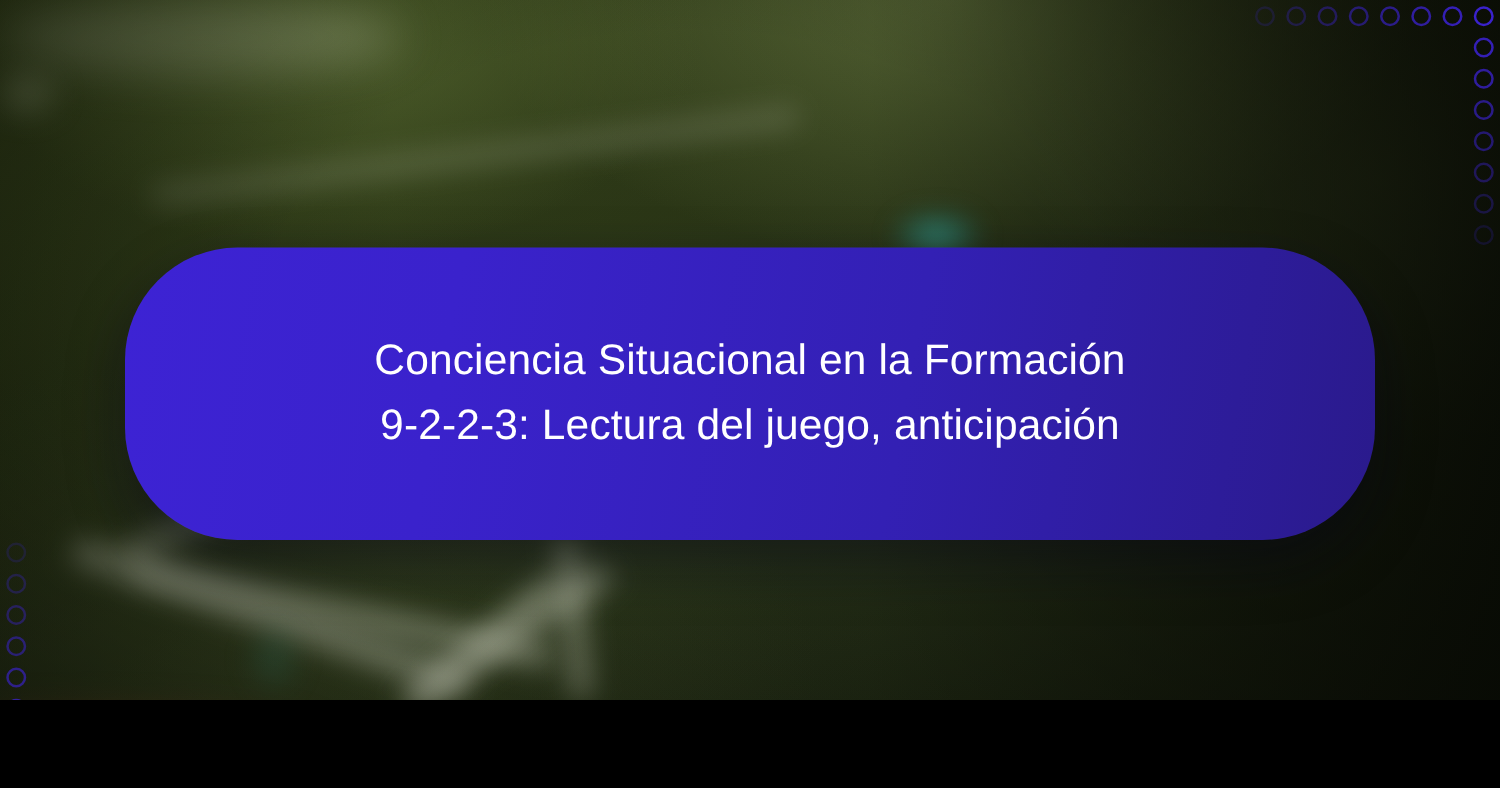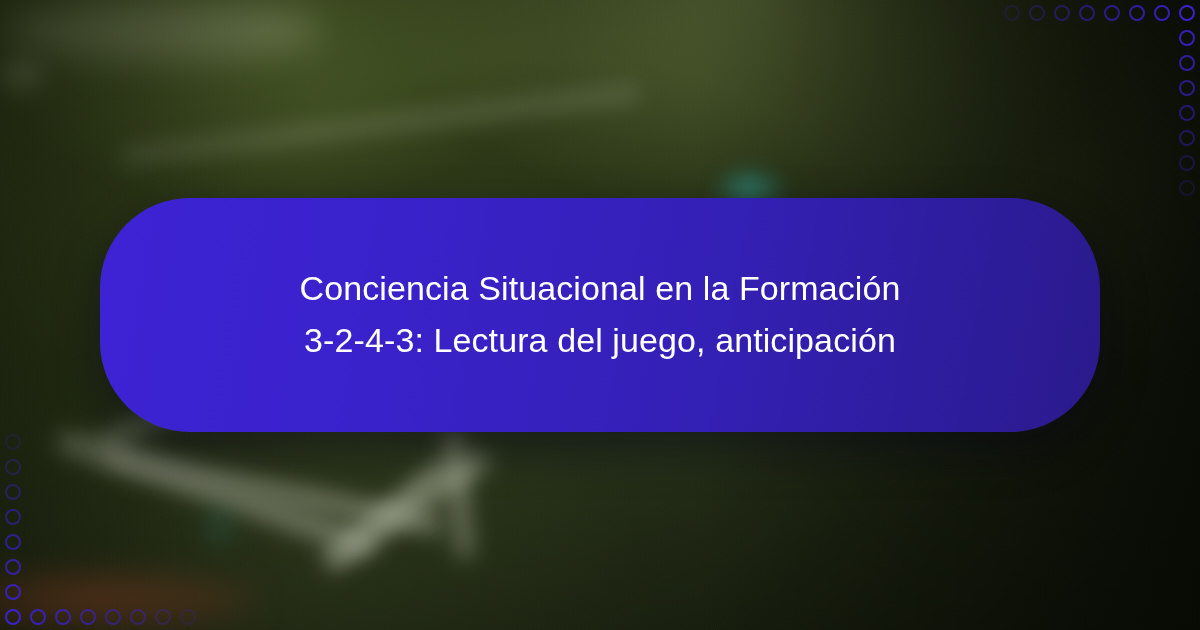--- a/index.html
+++ b/index.html
@@ -5,21 +5,21 @@
 <style>
   html, body {
     margin: 0;
     padding: 0;
     background: #000;
   }
 
   #canvas {
     position: relative;
     width: 1200px;
-    height: 630px;
+    height: 560px;
     overflow: hidden;
     font-family: "Liberation Sans", "DejaVu Sans", sans-serif;
     background: #1d2410;
   }
 
   
   .bg-layer {
     position: absolute;
     inset: 0;
     overflow: hidden;
@@ -220,16 +220,16 @@
       <div class="dot" style="left: 5px; top: 584px; border-color: rgb(58, 34, 204); opacity: 0.885;"></div>
       <div class="dot" style="left: 5px; top: 559px; border-color: rgb(58, 34, 204); opacity: 0.77;"></div>
       <div class="dot" style="left: 5px; top: 534px; border-color: rgb(58, 34, 204); opacity: 0.655;"></div>
       <div class="dot" style="left: 5px; top: 509px; border-color: rgb(58, 34, 204); opacity: 0.54;"></div>
       <div class="dot" style="left: 5px; top: 484px; border-color: rgb(58, 34, 204); opacity: 0.425;"></div>
       <div class="dot" style="left: 5px; top: 459px; border-color: rgb(58, 34, 204); opacity: 0.31;"></div>
       <div class="dot" style="left: 5px; top: 434px; border-color: rgb(58, 34, 204); opacity: 0.195;"></div>
     </div>
 
   <div class="card">
-    <h1 class="card-title"><span>Conciencia Situacional en la Formación</span><br><span>3-2-4-3: Lectura del juego, anticipación</span></h1>
+    <h1 class="card-title"><span>Conciencia Situacional en la Formación</span><br><span>9-2-2-3: Lectura del juego, anticipación</span></h1>
   </div>
 
 </div>
 
 </body></html>

